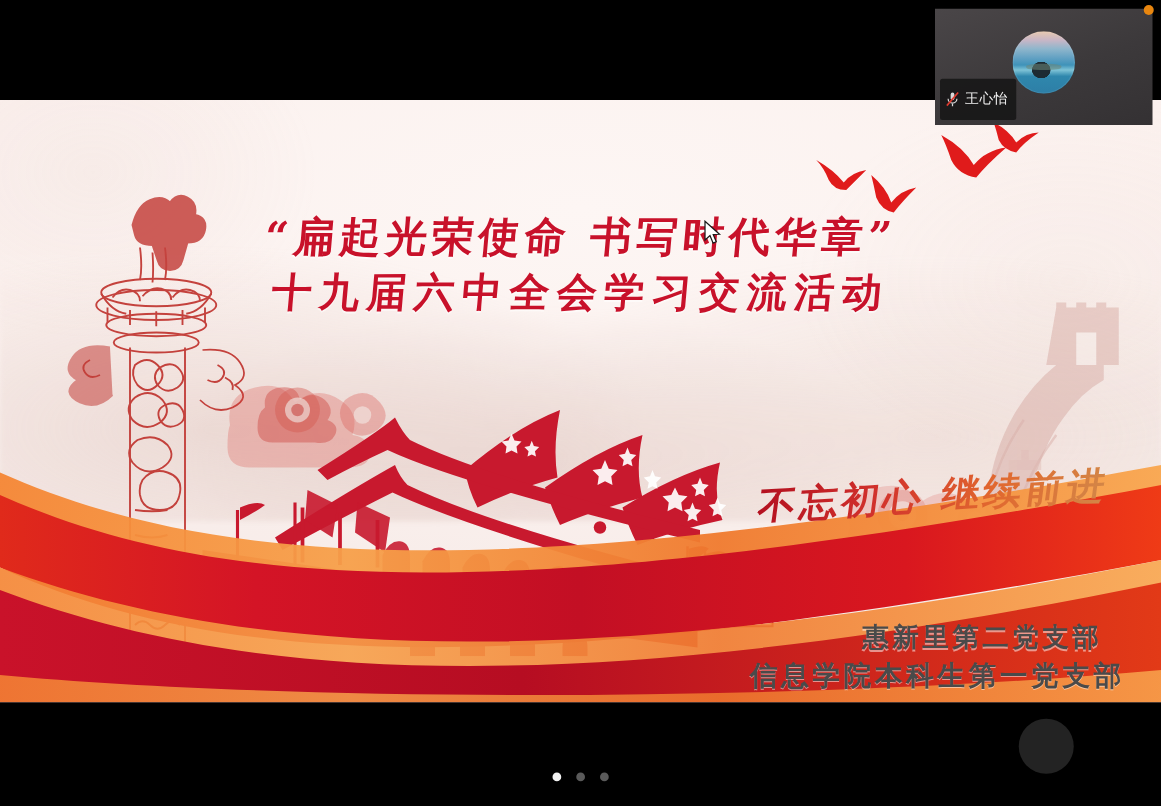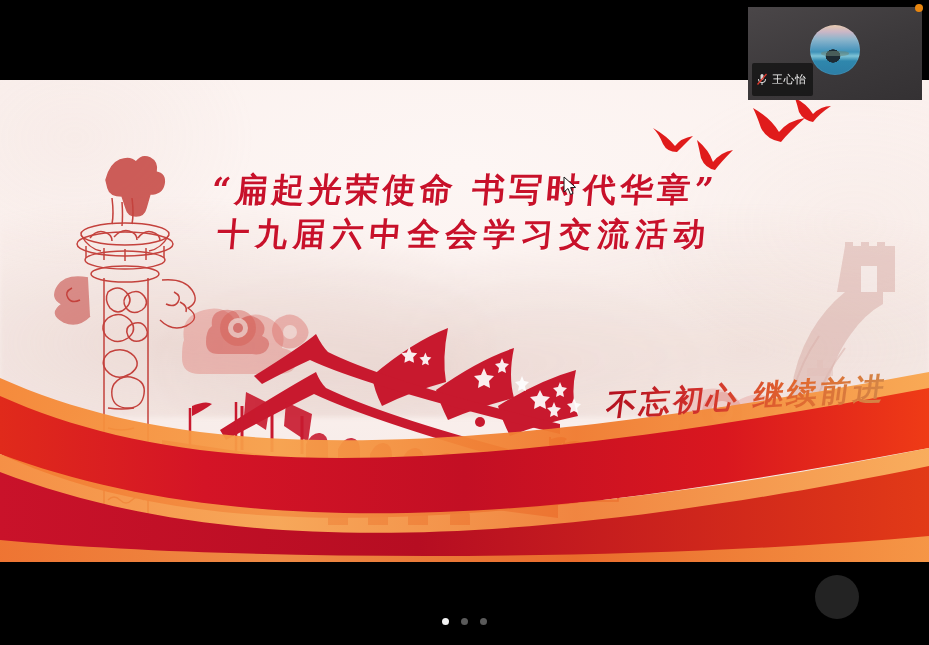--- a/index.html
+++ b/index.html
@@ -409,20 +409,22 @@
     </div>
 
     <div class="headline">
       <div class="ln1">“扁起光荣使命 书写时代华章”</div>
       <div class="ln2">十九届六中全会学习交流活动</div>
     </div>
 
     <div class="slogan">不忘初心 继续前进</div>
 
     <div class="orgs">
+      <div class="o1">惠新里第二党支部</div>
+      <div class="o2">信息学院本科生第一党支部</div>
     </div>
 
   </div>
 
   <div id="video-tile">
     <div class="avatar"></div>
     <div class="name-chip">
       <span class="mic-mini">
         <svg viewBox="0 0 24 26" xmlns="http://www.w3.org/2000/svg">
           <g fill="#d9d9d9">

